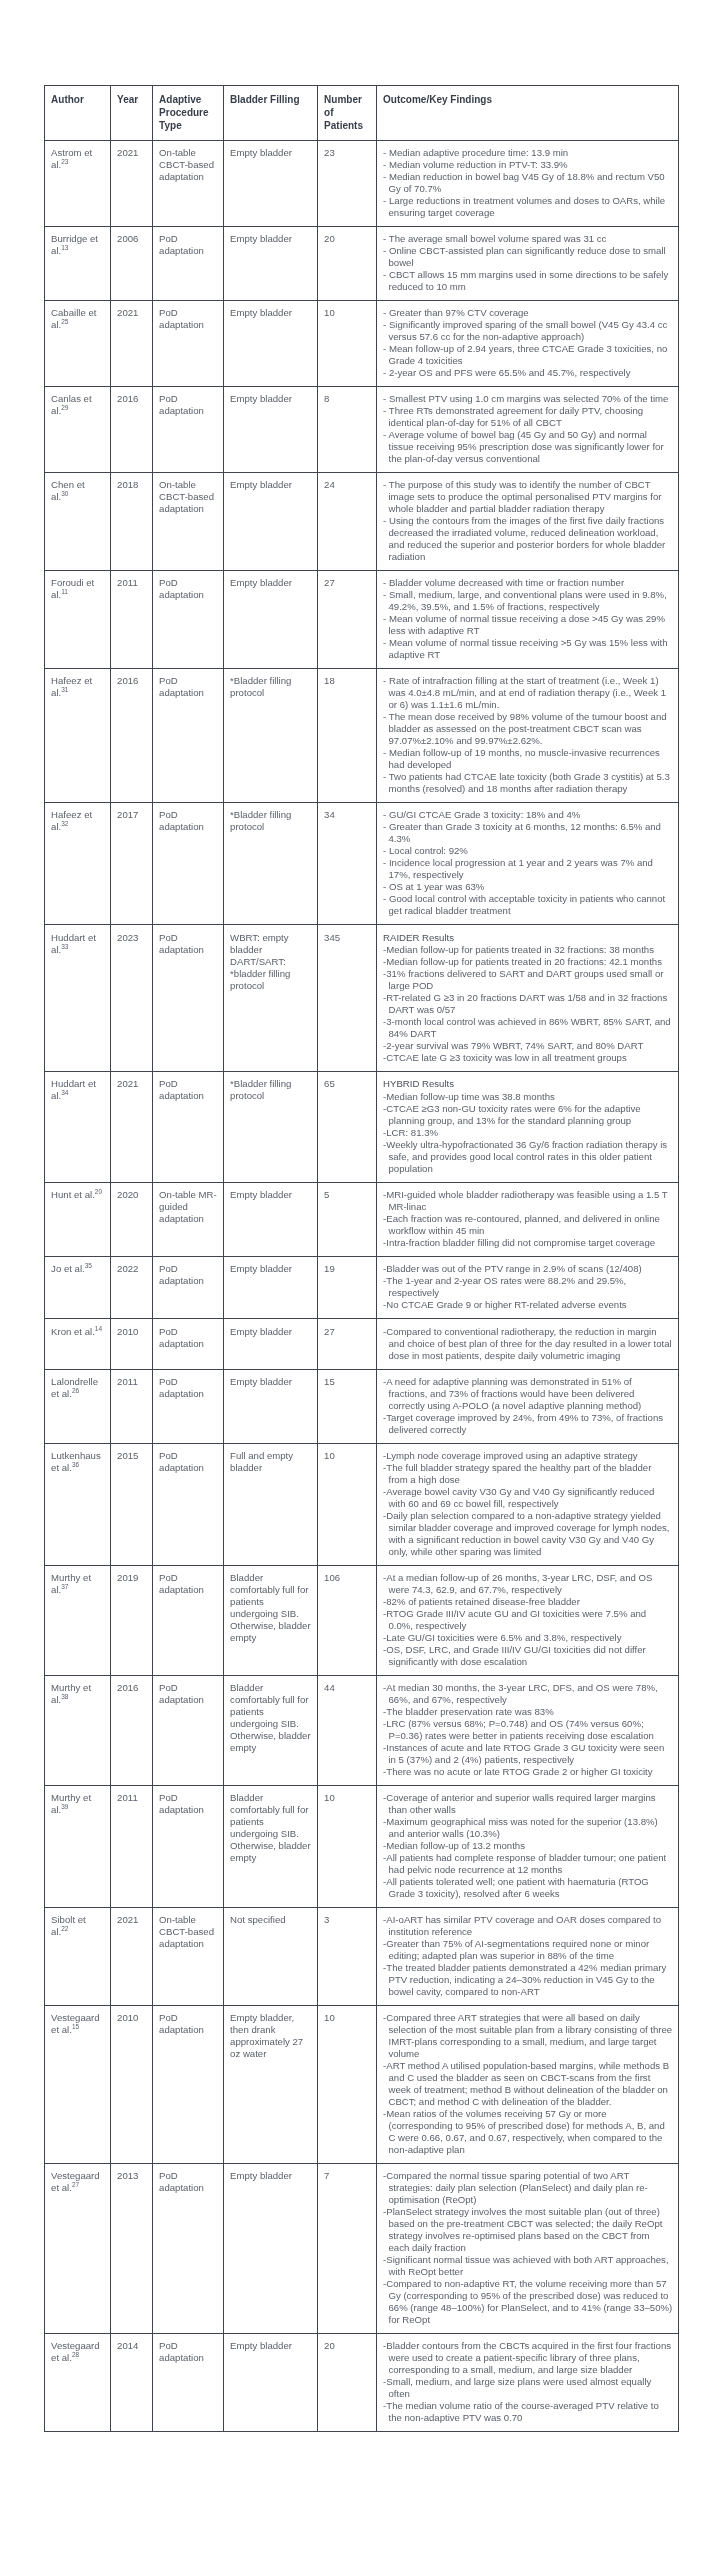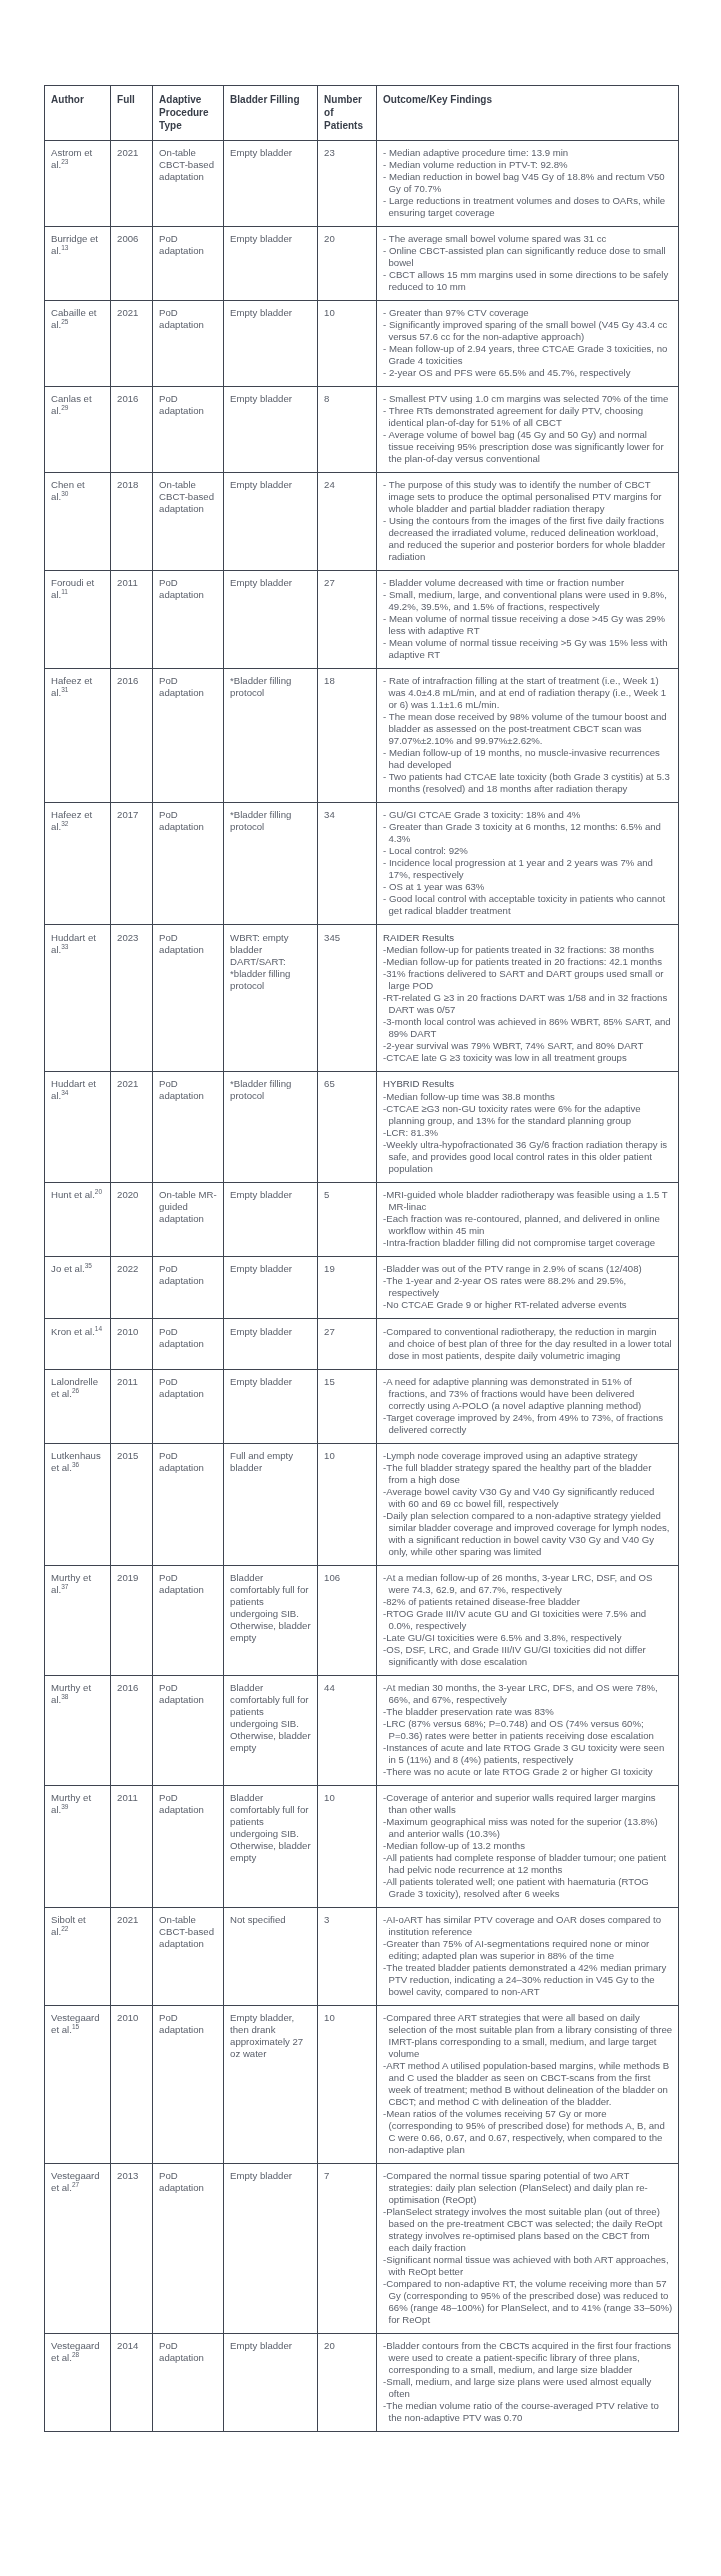--- a/index.html
+++ b/index.html
@@ -77,39 +77,39 @@
       <col class="c-author">
       <col class="c-year">
       <col class="c-proc">
       <col class="c-bladder">
       <col class="c-num">
       <col class="c-outcome">
     </colgroup>
     <thead>
       <tr>
         <th>Author</th>
-        <th>Full</th>
+        <th>Year</th>
         <th>Adaptive Procedure Type</th>
         <th>Bladder Filling</th>
         <th>Number of Patients</th>
         <th>Outcome/Key Findings</th>
       </tr>
     </thead>
     <tbody id="rows">
   <tr>
     <td class="c-author"><span>Astrom et al.</span><sup class="ref">23</sup></td>
     <td class="c-year">2021</td>
     <td class="c-proc">On-table CBCT-based adaptation</td>
     <td class="c-bladder">Empty bladder</td>
     <td class="c-num">23</td>
     <td class="c-outcome">
 
       <div class="bullets">
               <div class="bullet">- Median adaptive procedure time: 13.9 min</div>
-              <div class="bullet">- Median volume reduction in PTV-T: 92.8%</div>
+              <div class="bullet">- Median volume reduction in PTV-T: 33.9%</div>
               <div class="bullet">- Median reduction in bowel bag V45 Gy of 18.8% and rectum V50 Gy of 70.7%</div>
               <div class="bullet">- Large reductions in treatment volumes and doses to OARs, while ensuring target coverage</div>
             </div>
     </td>
   </tr>
 
   <tr>
     <td class="c-author"><span>Burridge et al.</span><sup class="ref">13</sup></td>
     <td class="c-year">2006</td>
     <td class="c-proc">PoD adaptation</td>
@@ -233,21 +233,21 @@
     <td class="c-bladder">WBRT: empty bladder
 DART/SART: *bladder filling protocol</td>
     <td class="c-num">345</td>
     <td class="c-outcome">
       <div class="outcome-heading">RAIDER Results</div>
       <div class="bullets">
               <div class="bullet">-Median follow-up for patients treated in 32 fractions: 38 months</div>
               <div class="bullet">-Median follow-up for patients treated in 20 fractions: 42.1 months</div>
               <div class="bullet">-31% fractions delivered to SART and DART groups used small or large POD</div>
               <div class="bullet">-RT-related G ≥3 in 20 fractions DART was 1/58 and in 32 fractions DART was 0/57</div>
-              <div class="bullet">-3-month local control was achieved in 86% WBRT, 85% SART, and 89% DART</div>
+              <div class="bullet">-3-month local control was achieved in 86% WBRT, 85% SART, and 84% DART</div>
               <div class="bullet">-2-year survival was 79% WBRT, 74% SART, and 80% DART</div>
               <div class="bullet">-CTCAE late G ≥3 toxicity was low in all treatment groups</div>
             </div>
     </td>
   </tr>
 
   <tr>
     <td class="c-author"><span>Huddart et al.</span><sup class="ref">34</sup></td>
     <td class="c-year">2021</td>
     <td class="c-proc">PoD adaptation</td>
@@ -365,21 +365,21 @@
     <td class="c-year">2016</td>
     <td class="c-proc">PoD adaptation</td>
     <td class="c-bladder">Bladder comfortably full for patients undergoing SIB. Otherwise, bladder empty</td>
     <td class="c-num">44</td>
     <td class="c-outcome">
 
       <div class="bullets">
               <div class="bullet">-At median 30 months, the 3-year LRC, DFS, and OS were 78%, 66%, and 67%, respectively</div>
               <div class="bullet">-The bladder preservation rate was 83%</div>
               <div class="bullet">-LRC (87% versus 68%; P=0.748) and OS (74% versus 60%; P=0.36) rates were better in patients receiving dose escalation</div>
-              <div class="bullet">-Instances of acute and late RTOG Grade 3 GU toxicity were seen in 5 (11%) and 8 (4%) patients, respectively</div>
+              <div class="bullet">-Instances of acute and late RTOG Grade 3 GU toxicity were seen in 5 (37%) and 2 (4%) patients, respectively</div>
               <div class="bullet">-There was no acute or late RTOG Grade 2 or higher GI toxicity</div>
             </div>
     </td>
   </tr>
 
   <tr>
     <td class="c-author"><span>Murthy et al.</span><sup class="ref">39</sup></td>
     <td class="c-year">2011</td>
     <td class="c-proc">PoD adaptation</td>
     <td class="c-bladder">Bladder comfortably full for patients undergoing SIB. Otherwise, bladder empty</td>

